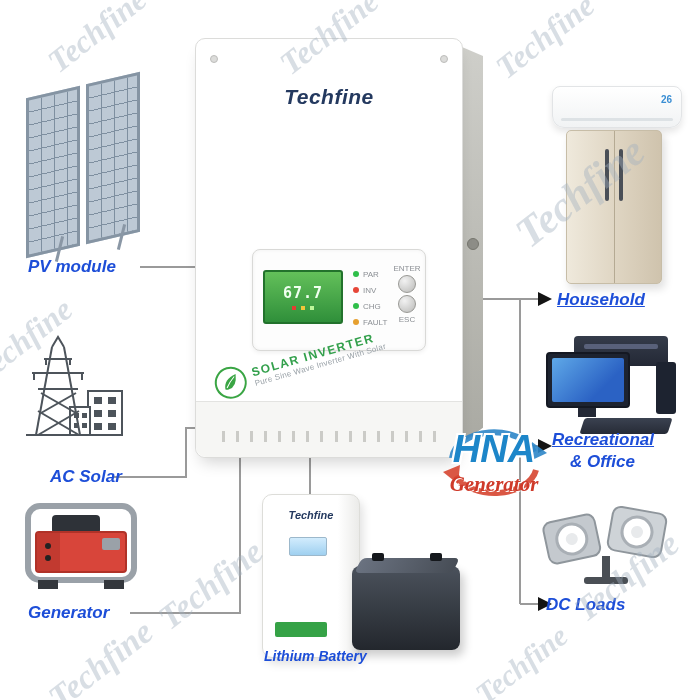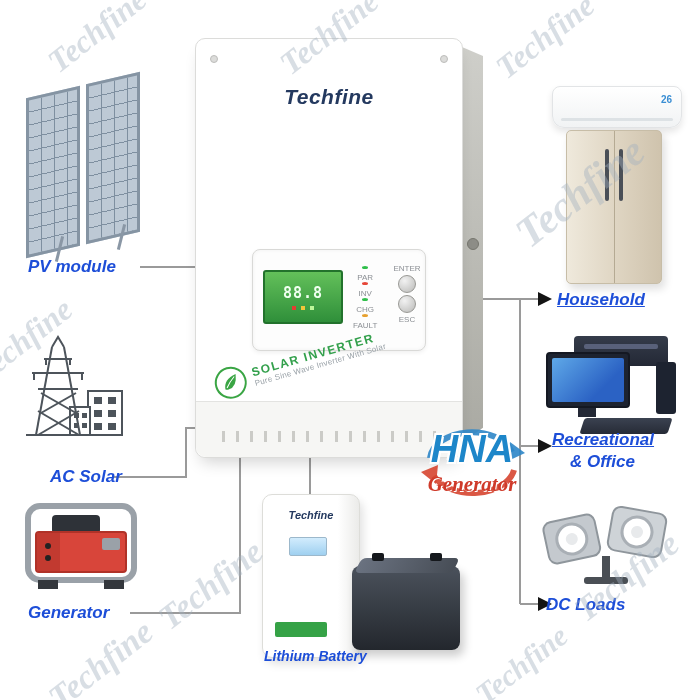--- a/index.html
+++ b/index.html
@@ -71,21 +71,21 @@
   .inv-panel{position:absolute;left:56px;top:210px;width:172px;height:100px;background:#fdfdfd;
     border:1px solid #d9d9d7;border-radius:8px;box-shadow:inset 0 0 4px rgba(0,0,0,.05),0 2px 4px rgba(0,0,0,.06);}
   .lcd{position:absolute;left:10px;top:20px;width:80px;height:54px;
     background:linear-gradient(180deg,#63c05a,#2f8f3a);border:2px solid #22722c;border-radius:3px;
     display:flex;flex-direction:column;align-items:center;justify-content:center;box-sizing:border-box;}
   .lcd-val{font:700 15px "DejaVu Sans Mono",monospace;color:#f0fff0;letter-spacing:1px;}
   .lcd-dots{display:flex;gap:5px;margin-top:4px;}
   .lcd-dots i{width:4px;height:4px;display:block;}
   .lcd-r{background:#e53d32;} .lcd-y{background:#f3c63a;} .lcd-g{background:#bef79a;}
   .leds{position:absolute;left:100px;top:16px;}
-  .led-row{display:flex;align-items:center;gap:4px;height:16px;flex-direction:column;}
+  .led-row{display:flex;align-items:center;gap:4px;height:16px;}
   .led-dot{width:6px;height:6px;border-radius:50%;display:block;}
   .led-g{background:#2fbf4a;} .led-r{background:#e64638;} .led-o{background:#e6a02f;}
   .led-lbl{font:400 8px "Liberation Sans",sans-serif;color:#8b8f94;}
   .btns{position:absolute;left:140px;top:14px;width:28px;text-align:center;}
   .rbtn{width:16px;height:16px;border-radius:50%;margin:2px auto;
     background:radial-gradient(circle at 35% 30%,#f2f2f2,#b9b9b7);border:1px solid #989894;}
   .btn-lbl{font:400 8px "Liberation Sans",sans-serif;color:#8b8f94;display:block;}
   .inv-badge{position:absolute;left:16px;top:308px;display:flex;align-items:center;gap:7px;
     transform:rotate(-16deg);}
   .leaf-circle{width:32px;height:32px;border-radius:50%;border:2px solid #3aa544;
@@ -142,21 +142,21 @@
     background:linear-gradient(135deg,#5fa9e8 0%,#2b62c4 70%);border-radius:2px;}
   .pc-stand{position:absolute;left:32px;top:72px;width:18px;height:9px;background:#232835;}
   .pc-tower{position:absolute;left:110px;top:26px;width:20px;height:52px;background:#1d2330;border-radius:3px;}
   .pc-keyboard{position:absolute;left:36px;top:82px;width:88px;height:16px;
     background:linear-gradient(180deg,#3b4251,#262b36);border-radius:3px;transform:skewX(-18deg);}
 
   
   .floodlights{left:542px;top:500px;}
 
   
-  .hna{position:absolute;left:392px;top:416px;width:160px;height:94px;z-index:4;}
+  .hna{position:absolute;left:414px;top:416px;width:160px;height:94px;z-index:4;}
   .hna-swirl{position:absolute;left:0;top:0;}
   .hna-top{position:absolute;top:12px;width:100%;text-align:center;
     font:italic 900 38px "Liberation Sans",sans-serif;color:#1d86c9;
     text-shadow:2px 2px 0 #fff,-2px -2px 0 #fff,2px -2px 0 #fff,-2px 2px 0 #fff;}
   .hna-bottom{position:absolute;top:56px;width:100%;text-align:center;
     font:italic 700 21px "Liberation Serif",serif;color:#cf3a2a;text-shadow:1px 1px 0 #fff;}
 </style>
 </head>
 <body>
 
@@ -241,21 +241,21 @@
   <div class="comp inverter">
     <div class="inv-side"></div>
     <div class="inv-knob"></div>
     <div class="inv-face">
       <i class="inv-screw inv-s1"></i>
       <i class="inv-screw inv-s2"></i>
       <div class="inv-brand">Techfine</div>
 
       <div class="inv-panel">
         <div class="lcd">
-          <span class="lcd-val">88.8</span>
+          <span class="lcd-val">67.7</span>
           <span class="lcd-dots">
             <i class="lcd-r"></i>
               <i class="lcd-y"></i>
               <i class="lcd-g"></i>
           </span>
         </div>
         <div class="leds">
           <div class="led-row">
               <i class="led-dot led-g"></i>
               <span class="led-lbl">PAR</span>

